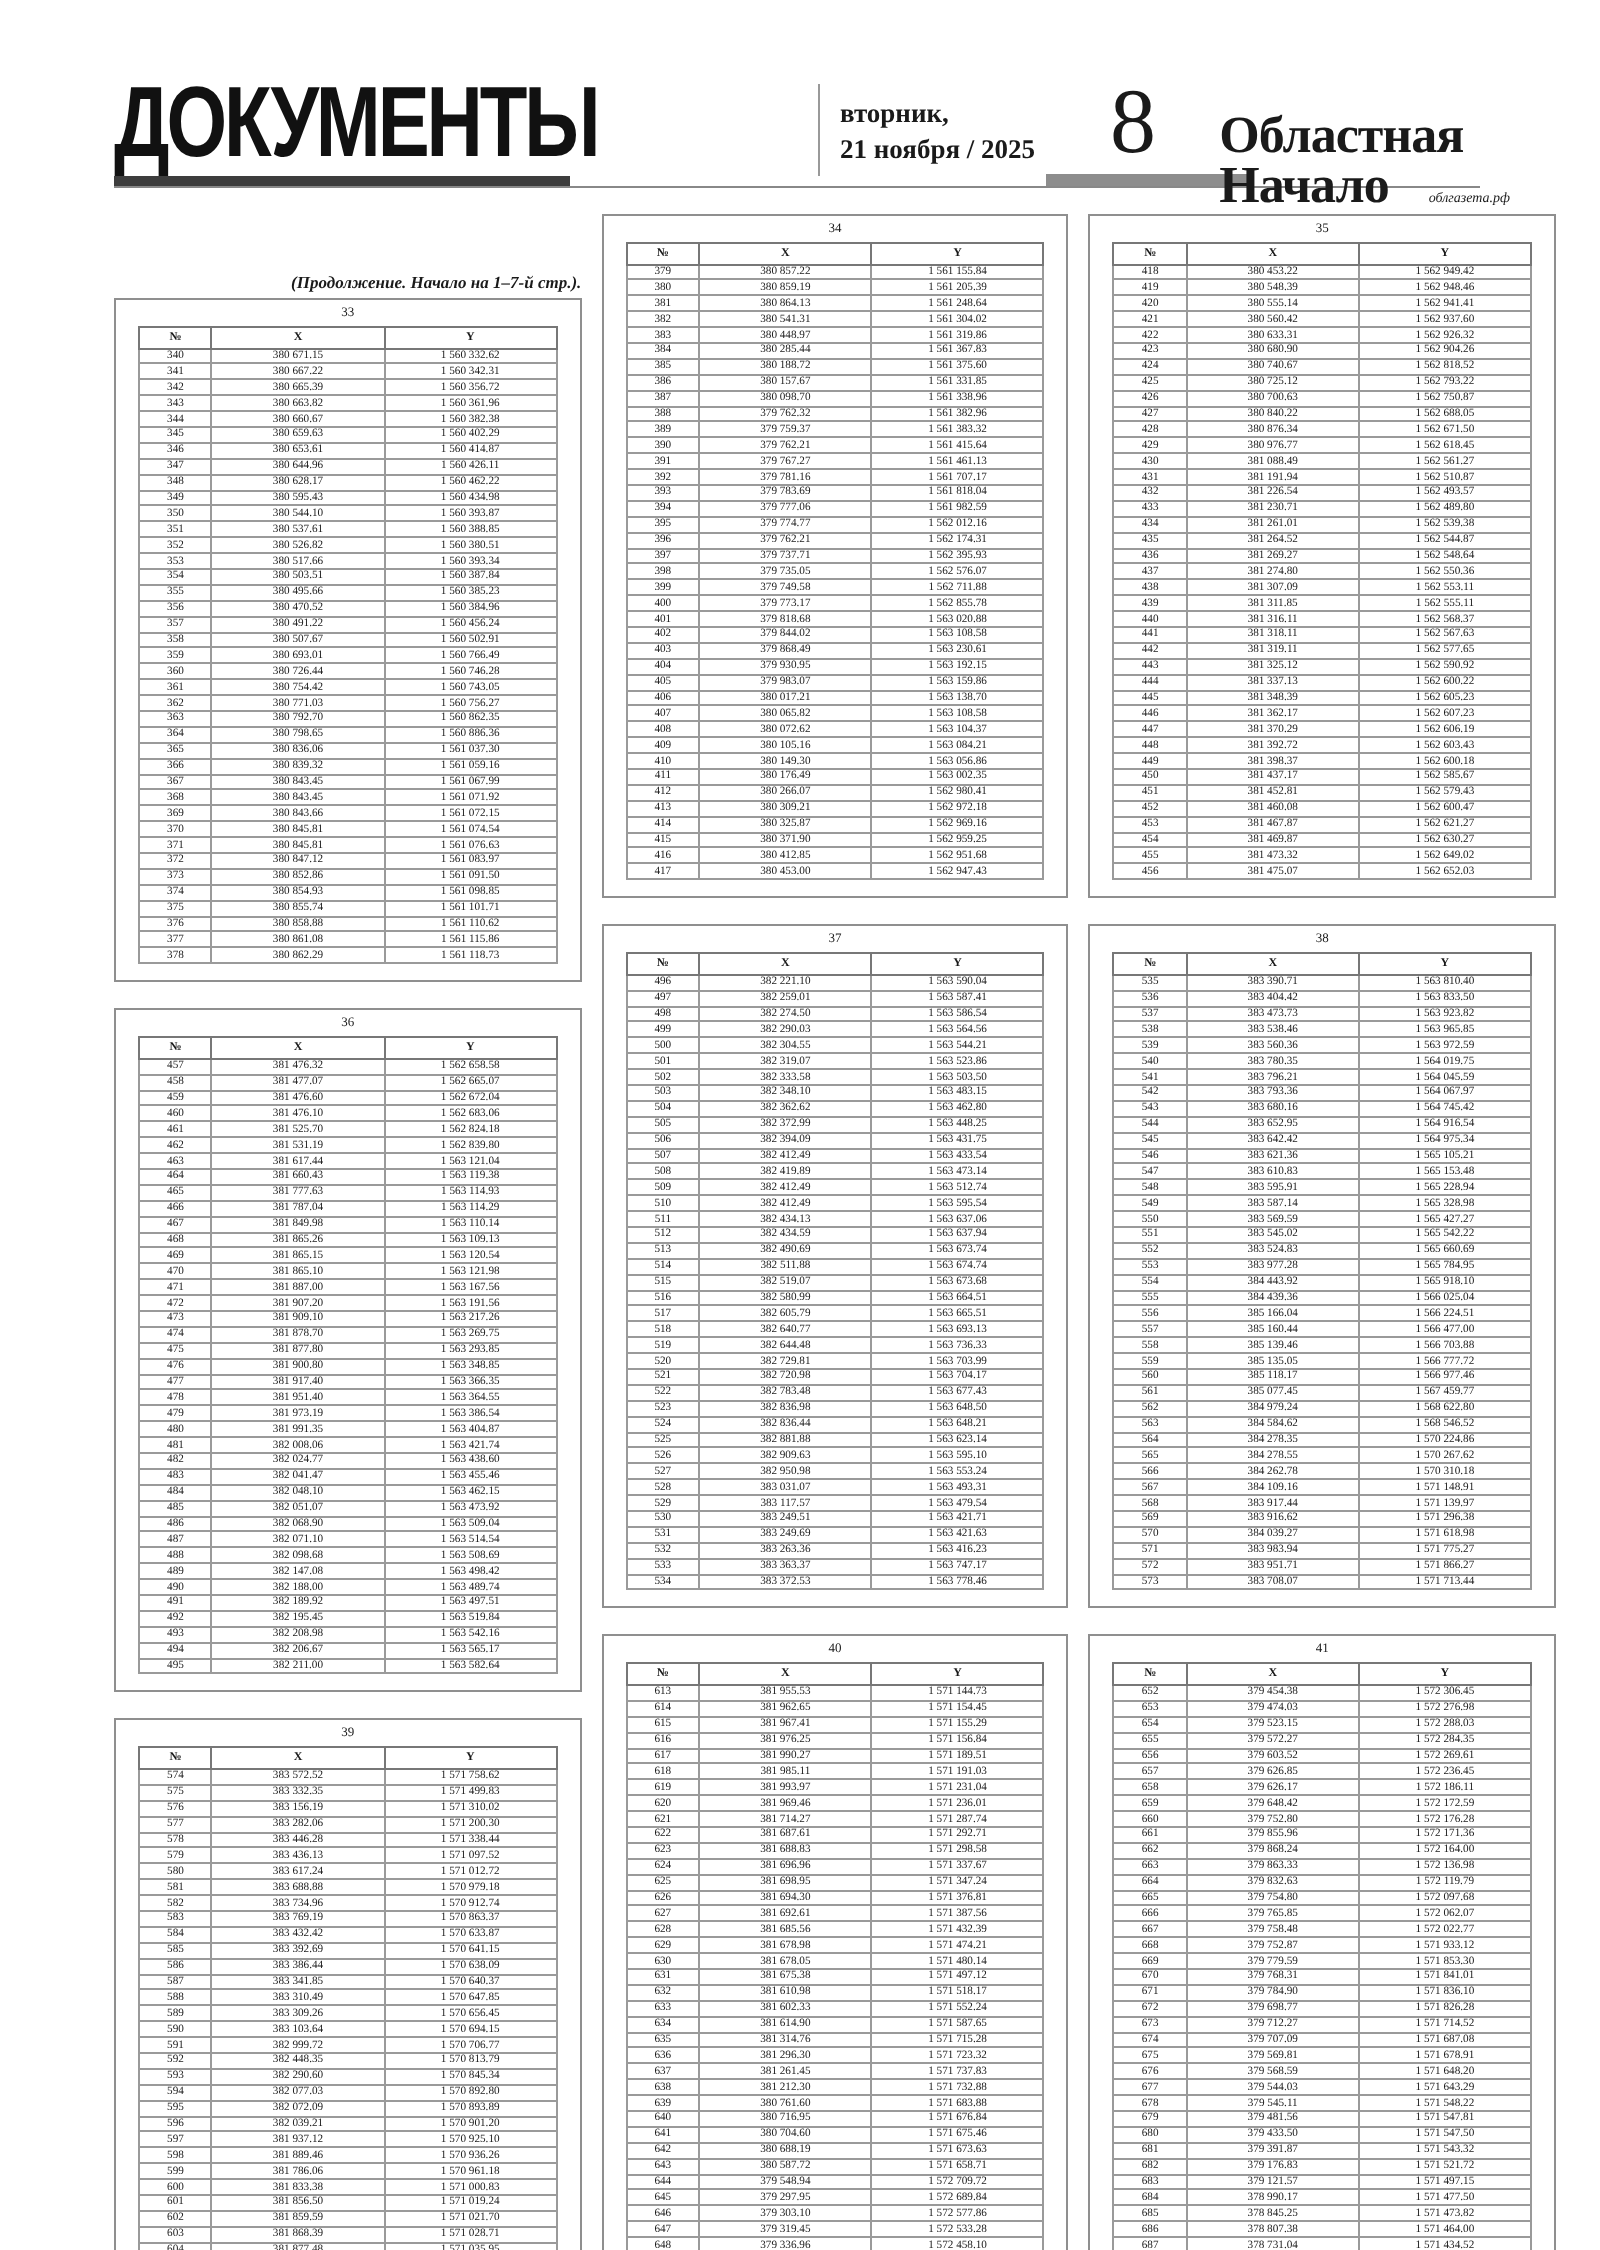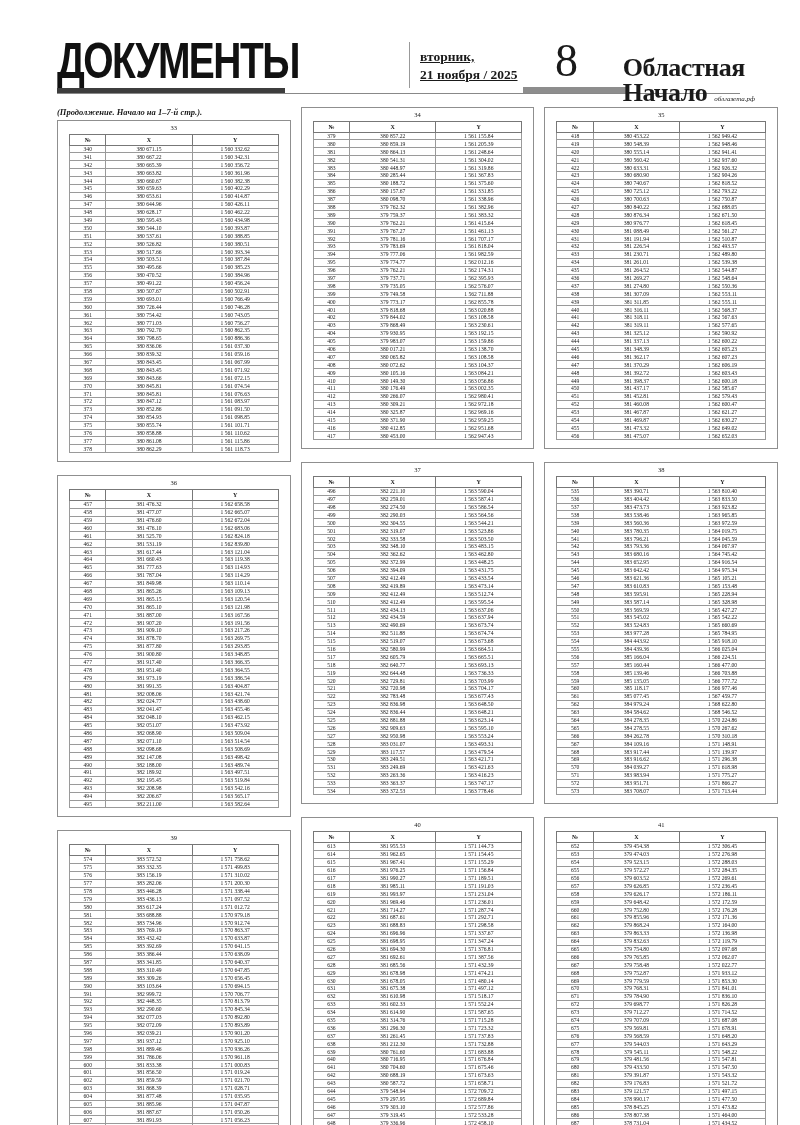--- a/index.html
+++ b/index.html
@@ -5,29 +5,29 @@
   html,body{margin:0;padding:0;}
   body{width:800px;height:1125px;background:#ffffff;font-family:"Liberation Serif",serif;color:#1a1a1a;overflow:hidden;}
   .page{position:relative;width:800px;height:1125px;background:#fff;}
 
   
   .header{position:relative;height:62px;margin:40px 45px 0 57px;}
   .doc-title{position:absolute;left:0;top:-4px;font-family:"Liberation Sans",sans-serif;font-weight:600;font-size:50px;line-height:1;letter-spacing:-2px;transform:scaleX(0.78);transform-origin:left top;color:#111;}
   .title-bar{position:absolute;left:0;top:48px;width:228px;height:6px;background:#3d3d3d;}
   .rule-left{position:absolute;left:0;top:53px;width:472px;height:1px;background:#888;}
   .date-divider{position:absolute;left:352px;top:2px;width:1px;height:46px;background:#999;}
-  .date-block{position:absolute;left:363px;top:8px;font-weight:bold;font-size:13.5px;line-height:1.3;text-decoration:underline;}
+  .date-block{position:absolute;left:363px;top:8px;font-weight:bold;font-size:13.5px;line-height:1.3;}
   .page-number{position:absolute;left:498px;top:-2px;font-size:46px;font-weight:normal;line-height:1;}
   .pagenum-bar{position:absolute;left:466px;top:47px;width:104px;height:7px;background:#8d8d8d;}
   .rule-right{position:absolute;left:466px;top:53px;width:217px;height:1px;background:#888;}
   .brand{position:absolute;right:0;top:16px;text-align:left;font-weight:bold;font-size:26px;line-height:0.95;letter-spacing:-0.5px;}
-  .brand .site{font-size:7px;font-weight:normal;font-style:italic;letter-spacing:0;margin-left:7px;}
+  .brand .site{font-size:7px;font-weight:normal;font-style:italic;letter-spacing:0;margin-left:20px;}
 
   
-  .note-top{height:13px;text-align:left;font-weight:bold;font-style:italic;font-size:8.5px;line-height:11px;}
+  .note-top{height:13px;text-align:right;font-weight:bold;font-style:italic;font-size:8.5px;line-height:11px;margin-top:29px;}
 
   
   .content{display:flex;gap:10px;margin:5px 22px 0 57px;align-items:flex-start;}
   .col{flex:1;min-width:0;}
   .tbox{border:1px solid #8f8f8f;padding:3px 11px 8px;margin-bottom:13px;background:#fff;}
   .tnum{text-align:center;font-size:6.5px;line-height:8px;margin-bottom:2px;}
   table{width:100%;border-collapse:collapse;table-layout:fixed;}
   th,td{border:1px solid #9a9a9a;font-size:5.6px;line-height:6px;height:6.9px;text-align:center;padding:0;overflow:hidden;white-space:nowrap;font-family:"Liberation Serif",serif;}
   th{font-weight:bold;height:9.5px;font-size:6px;border-color:#777;}
   th:first-child,td:first-child{width:17%;}

